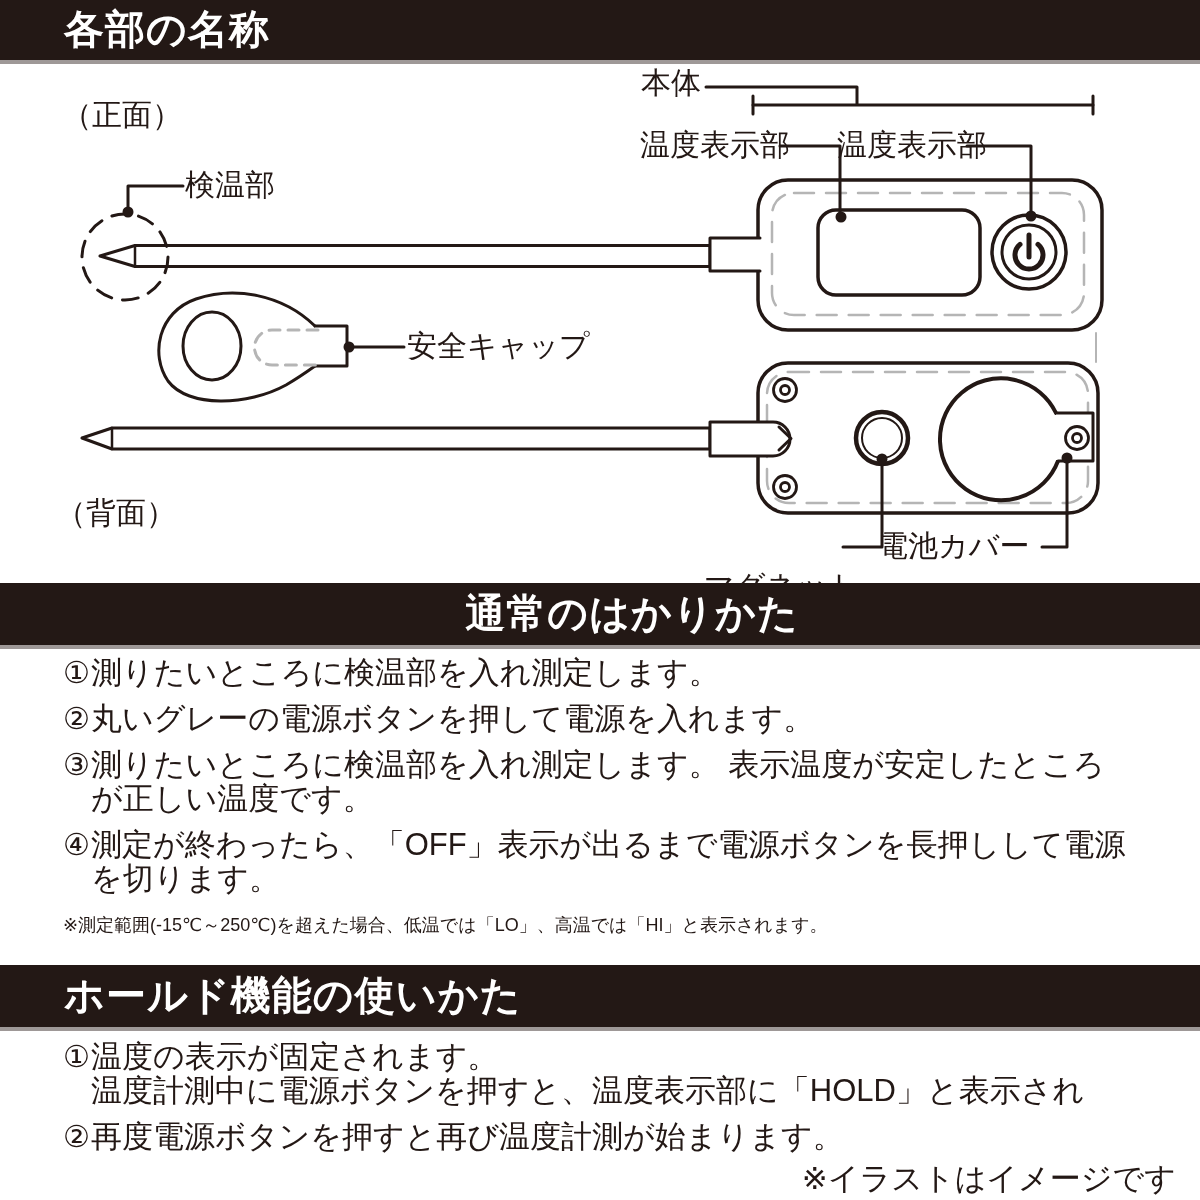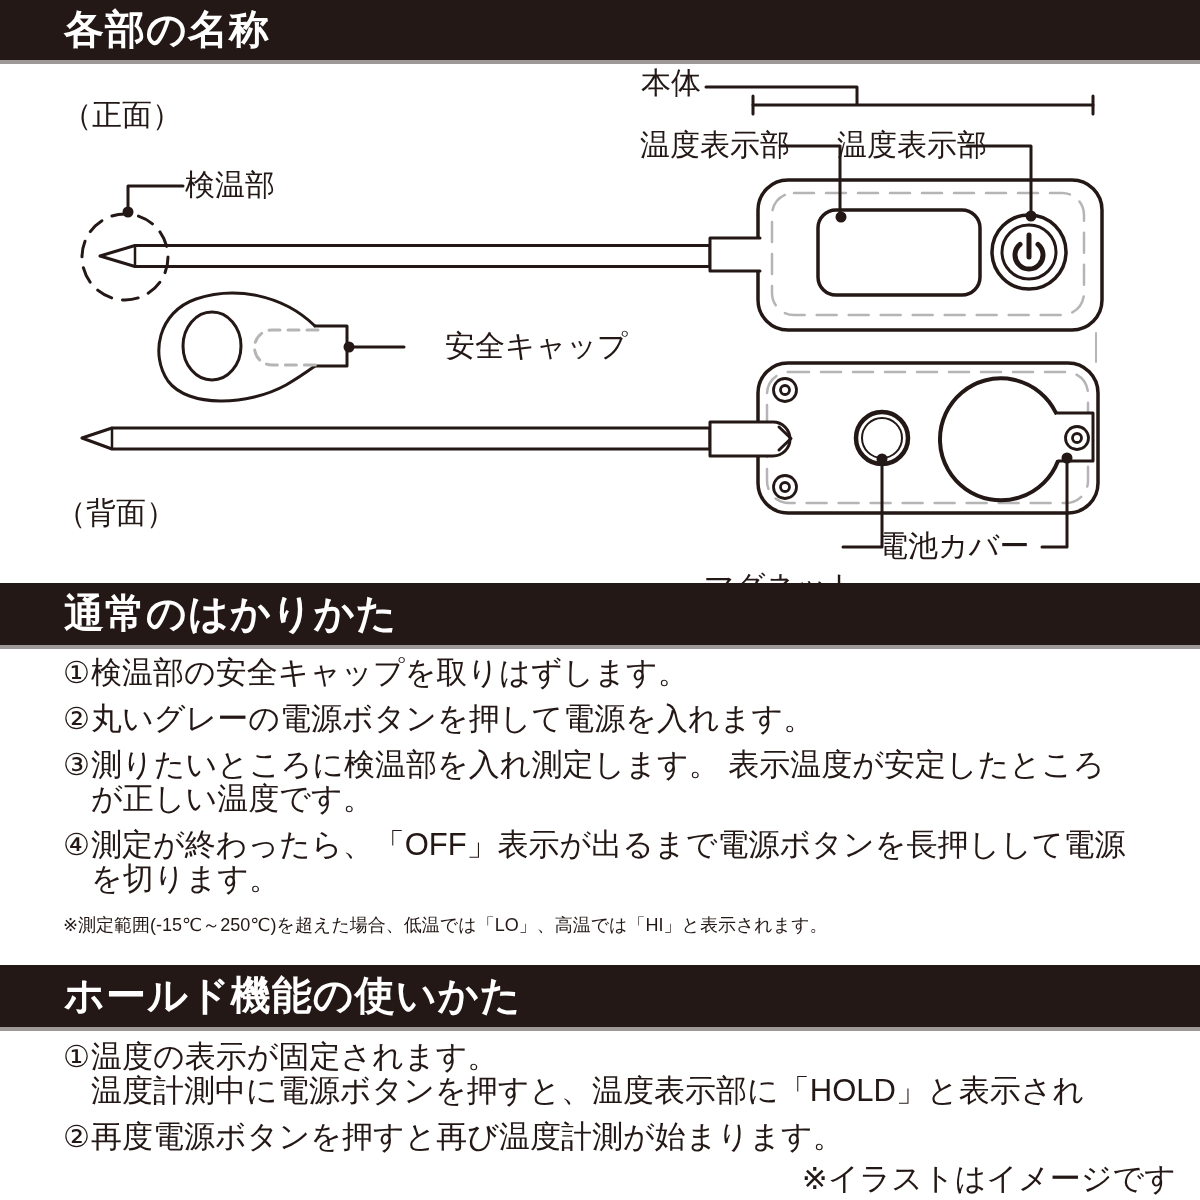--- a/index.html
+++ b/index.html
@@ -2,21 +2,21 @@
 <html><head>
 <meta charset="utf-8">
 <style>
   html,body{margin:0;padding:0;background:#fff;}
   body{font-family:"Liberation Sans","DejaVu Sans",sans-serif;color:#231815;}
   .page{position:relative;width:1200px;height:1200px;background:#fff;overflow:hidden;}
 
   .bar{position:absolute;left:0;width:1200px;background:#231815;border-bottom:4px solid #9e9897;box-sizing:border-box;}
   .bar .bar-title{color:#fff;font-weight:bold;font-size:40px;padding-left:64px;letter-spacing:1px;}
   .bar1{top:0;height:64px;}   .bar1 .bar-title{line-height:58px;}
-  .bar2{top:583px;height:66px;} .bar2 .bar-title{line-height:60px;}
+  .bar2{top:583px;height:66px;text-align:center;} .bar2 .bar-title{line-height:60px;}
   .bar3{top:965px;height:66px;} .bar3 .bar-title{line-height:60px;}
 
   svg.diagram{position:absolute;left:0;top:0;}
   .dlabel{position:absolute;font-size:30px;font-weight:500;white-space:nowrap;line-height:30px;}
 
   .steps{position:absolute;left:63px;width:1125px;font-size:31px;line-height:34px;}
   .steps-normal{top:656px;}
   .steps-hold{top:1040px;}
   .step{display:flex;margin-bottom:12px;}
   .step-num{width:28px;flex:none;font-size:30px;}
@@ -132,34 +132,34 @@
       <polyline points="1042,547 1067,547 1067,461"></polyline>
       <circle cx="1067" cy="458" r="5.5" fill="#231815" stroke="none"></circle>
     </g>
   </svg>
 
   <div class="dlabel" style="left:62px;top:100px;">（正面）</div>
   <div class="dlabel" style="left:641px;top:68px;">本体</div>
   <div class="dlabel" style="left:640px;top:130px;">温度表示部</div>
   <div class="dlabel" style="left:837px;top:130px;">温度表示部</div>
   <div class="dlabel" style="left:185px;top:170px;">検温部</div>
-  <div class="dlabel" style="left:407px;top:331px;margin-left:38px;">安全キャップ</div>
+  <div class="dlabel" style="left:407px;top:331px;">安全キャップ</div>
   <div class="dlabel" style="left:56px;top:498px;">（背面）</div>
   <div class="dlabel" style="left:704px;top:531px;margin-top:40px;">マグネット</div>
   <div class="dlabel" style="left:878px;top:531px;">電池カバー</div>
 
   <div class="bar bar2">
     <div class="bar-title">通常のはかりかた</div>
   </div>
 
   <div class="steps steps-normal">
     <div class="step">
       <span class="step-num">①</span>
       <div>
-          <div class="step-line">検温部の安全キャップを取りはずします。</div>
+          <div class="step-line">測りたいところに検温部を入れ測定します。</div>
         </div>
     </div>
     <div class="step">
       <span class="step-num">②</span>
       <div>
           <div class="step-line">丸いグレーの電源ボタンを押して電源を入れます。</div>
         </div>
     </div>
     <div class="step">
       <span class="step-num">③</span>

